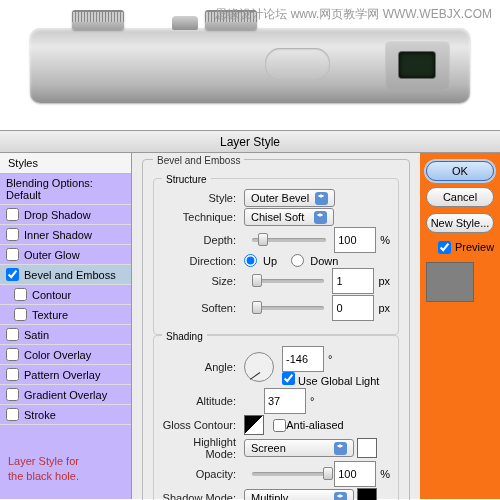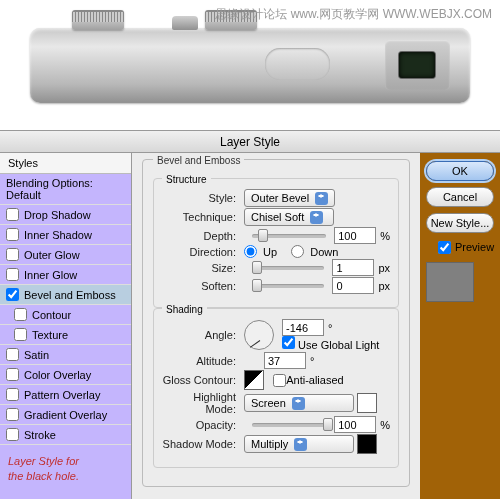--- a/index.html
+++ b/index.html
@@ -17,44 +17,44 @@
 .viewfinder::after{content:"";position:absolute;left:14px;top:12px;width:36px;height:26px;background:#1a2a1a;border-radius:3px;box-shadow:inset 0 0 5px #000,0 0 0 1px #666}
 .dialog{position:relative;border-top:1px solid #999}
 .title-bar{height:22px;background:linear-gradient(#f0f0f0,#d8d8d8);border-bottom:1px solid #999;text-align:center;line-height:22px;font-size:12px}
 .dialog-body{display:flex;background:#ececec;height:346px}
 .styles-panel{width:132px;border-right:1px solid #999;background:#c4b5fd}
 .styles-header{padding:4px 8px;border-bottom:1px solid #bbb;background:#f5f5f5}
 .style-row{display:flex;align-items:center;padding:3px 6px;border-bottom:1px solid #ddd}
 .style-row.selected{background:#b8cee0}
 .style-row.sub{padding-left:14px}
 .style-row input{margin-right:5px}
-.caption{position:absolute;left:8px;bottom:15px;color:#c13030;font-style:italic;font-size:13px;line-height:1.2}
+.caption{position:absolute;left:8px;bottom:15px;color:#c13030;font-size:13px;line-height:1.2}
 .center-panel{flex:1;padding:6px 10px;position:relative}
 .fieldset{border:1px solid #bbb;border-radius:4px;padding:8px 10px 10px;margin-bottom:6px}
 .fieldset .legend{font-size:10px;color:#333;margin-bottom:6px;position:relative;top:-14px;background:#ececec;display:inline-block;padding:0 4px}
 .inner-group{border:1px solid #ccc;border-radius:4px;padding:10px 8px 8px;margin-top:-8px;margin-bottom:8px}
 .inner-group .glegend{font-size:10px;position:relative;top:-16px;background:#ececec;display:inline-block;padding:0 4px}
 .row{display:flex;align-items:center;margin-bottom:5px;margin-top:-4px}
 .row.first-row{margin-top:-12px}
 .lbl{width:82px;text-align:right;padding-right:8px;color:#222}
-.select{background:linear-gradient(#fdfdfd,#e4e4e4);border:1px solid #888;border-radius:3px;padding:1px 6px;min-width:90px;display:inline-flex;align-items:center;height:18px}
+.select{background:linear-gradient(#fdfdfd,#e4e4e4);border:1px solid #888;border-radius:3px;padding:1px 6px;min-width:90px;display:inline-flex;align-items:center;justify-content:space-between;height:18px}
 .select .arrow{width:13px;height:13px;background:#5b8fd6;border-radius:3px;margin-left:6px;position:relative}
 .select .arrow::after{content:"";position:absolute;left:3px;top:3px;border:3px solid transparent;border-top-color:#fff}
 .select .arrow::before{content:"";position:absolute;left:3px;top:-1px;border:3px solid transparent;border-bottom-color:#fff}
 .slider{flex:1;height:4px;background:#c0c0c0;border-radius:2px;position:relative;margin:0 8px;max-width:110px;box-shadow:inset 0 1px 1px rgba(0,0,0,.2)}
 .thumb{position:absolute;top:-5px;width:10px;height:13px;background:linear-gradient(#fafafa,#ccc);border:1px solid #888;border-radius:2px}
-.numfield{width:42px;height:17px;border:1px solid #888;background:#fff;padding:3px 3px;text-align:left}
+.numfield{width:42px;height:17px;border:1px solid #888;background:#fff;padding:12px 3px;text-align:left}
 .unit{margin-left:4px}
 .radio-group{display:flex;align-items:center;gap:4px}
 .radio-group input{margin-right:2px}
 .swatch{width:20px;height:20px;border:1px solid #666}
 .swatch-grad{background:linear-gradient(135deg,#000 0%,#000 49%,#fff 50%,#fff 100%)}
 .angle-dial{width:30px;height:30px;border:1px solid #888;border-radius:50%;background:#f0f0f0;position:relative;margin-right:8px}
 .angle-dial::after{content:"";position:absolute;width:12px;height:1px;background:#333;left:3px;top:19px;transform:rotate(-35deg);transform-origin:right center}
-.right-panel{width:80px;padding:8px 6px;background:#a16207}
+.right-panel{width:80px;padding:8px 6px;background:#f97316}
 .btn{display:block;width:100%;height:20px;border:1px solid #888;border-radius:10px;background:linear-gradient(#fdfdfd,#e0e0e0);margin-bottom:6px;text-align:center;line-height:18px;cursor:pointer}
 .btn.primary{border-color:#3a6db5;background:linear-gradient(#d9e8fb,#a3c5ef);box-shadow:0 0 0 2px #b3d0f2}
 .preview-cb{display:flex;margin:8px 12px}
 .preview-cb input{margin-right:4px}
 .preview-swatch{width:48px;height:40px;background:#808080;border:1px solid #666;margin-top:4px}
 </style>
 </head>
 <body>
 
 <div class="watermark">思缘设计论坛  www.网页教学网  WWW.WEBJX.COM</div>
@@ -82,24 +82,20 @@
           <span>Drop Shadow</span>
         </div>
       <div class="style-row">
           <input type="checkbox" style="">
           <span>Inner Shadow</span>
         </div>
       <div class="style-row">
           <input type="checkbox" style="">
           <span>Outer Glow</span>
         </div>
-      <div class="style-row">
-          <input type="checkbox" style="">
-          <span>Inner Glow</span>
-        </div>
       <div class="style-row selected">
           <input type="checkbox" checked="" style="">
           <span>Bevel and Emboss</span>
         </div>
       <div class="style-row sub">
           <input type="checkbox" style="">
           <span>Contour</span>
         </div>
       <div class="style-row sub">
           <input type="checkbox" style="">

